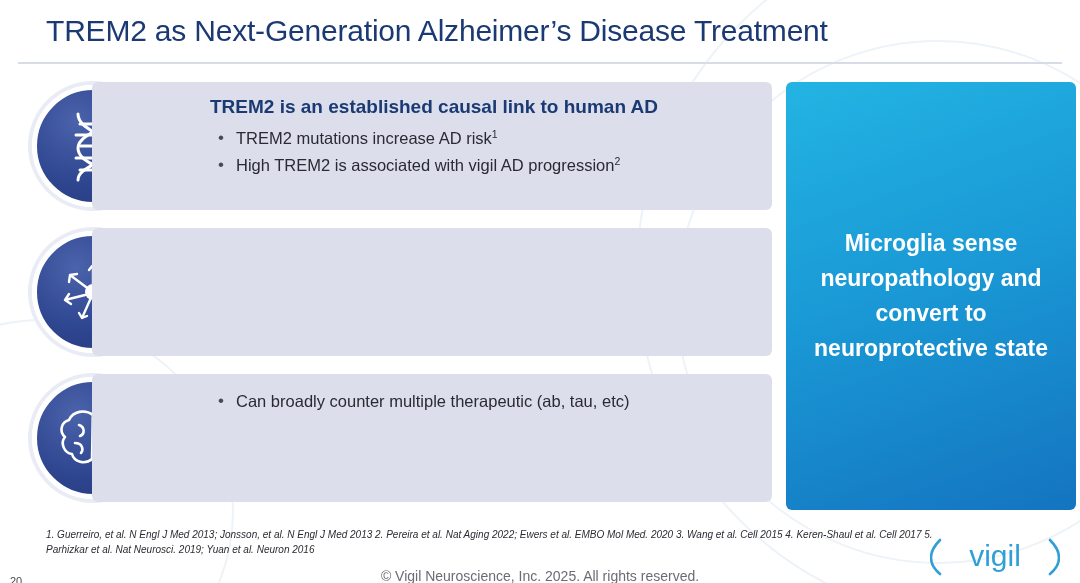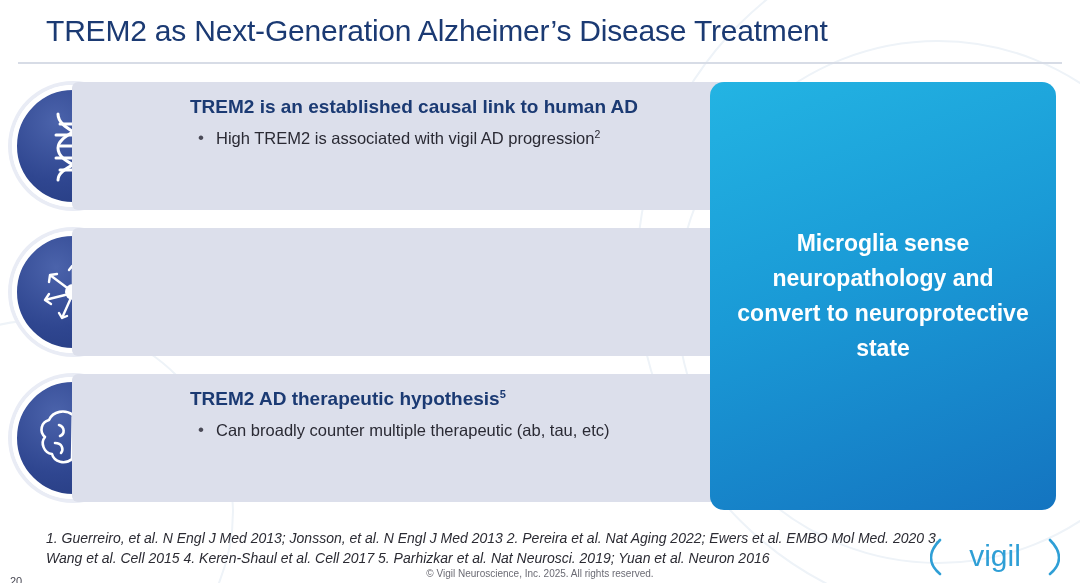--- a/index.html
+++ b/index.html
@@ -41,21 +41,21 @@
     position: absolute;
     left: 18px;
     top: 62px;
     width: 1044px;
     height: 2px;
     background: #d7dce6;
   }
 
   .content {
     position: absolute;
-    left: 12px;
+    left: 32px;
     top: 82px;
     width: 1044px;
     height: 440px;
   }
 
   
   .rows {
     position: absolute;
     left: 0;
     top: 0;
@@ -128,23 +128,23 @@
     align-items: center;
     justify-content: center;
   }
   .icon-badge svg { display: block; }
 
   
   .blue-panel {
     position: absolute;
     right: 0;
     top: 0;
-    width: 346px;
+    width: 290px;
     height: 428px;
-    border-radius: 14px;
+    border-radius: 6px;
     background: linear-gradient(160deg, #23b4e3 0%, #1a9ad6 45%, #1474c0 100%);
     display: flex;
     align-items: center;
     justify-content: center;
     padding: 26px 18px;
     box-sizing: border-box;
   }
   .blue-panel-text {
     color: #ffffff;
     font-size: 23px;
@@ -152,40 +152,40 @@
     text-align: center;
     line-height: 1.52;
   }
 
   
   .footnotes {
     position: absolute;
     left: 46px;
     top: 528px;
     width: 920px;
-    font-size: 14px;
+    font-size: 10px;
     font-style: italic;
     color: #2b2b33;
     line-height: 1.45;
   }
   .page-number {
     position: absolute;
     left: 10px;
     top: 551px;
     font-size: 11px;
     color: #4a4a55;
     margin-top: 24px;
   }
   .copyright {
     position: absolute;
     left: 0;
     right: 0;
     top: 568px;
     text-align: center;
-    font-size: 10px;
+    font-size: 14px;
     color: #6b6b74;
   }
   .logo {
     position: absolute;
     right: 20px;
     top: 534px;
     width: 130px;
     height: 44px;
     color: #2f9fd6;
   }
@@ -214,20 +214,21 @@
           <line x1="22" y1="38" x2="48" y2="38"></line>
           <line x1="18" y1="50" x2="52" y2="50"></line>
           <line x1="22" y1="62" x2="48" y2="62"></line>
         </svg>
       </div>
       <div class="row-panel">
         <div class="row-heading">
           <span>TREM2 is an established causal link to human AD</span><sup></sup>
         </div>
         <ul class="bullets">
+          <li><span>TREM2 mutations increase AD risk</span><sup>1</sup></li>
           <li><span>High TREM2 is associated with vigil AD progression</span><sup>2</sup></li>
         </ul>
       </div>
     </div>
 
     <div class="row">
       <div class="icon-badge">
         <svg width="74" height="74" viewBox="0 0 74 74" fill="none" stroke="#ffffff" stroke-width="2.4" stroke-linecap="round">
           <circle cx="37" cy="37" r="8" fill="#ffffff" stroke="none"></circle>
           <path d="M37 29 L37 10 M33 15 L37 10 L42 16"></path>
@@ -252,23 +253,20 @@
           <path d="M38 12 C30 6, 18 8, 14 17 C6 19, 4 29, 10 34 C5 40, 9 50, 17 51 C19 59, 30 62, 37 56 L38 12 Z"></path>
           <path d="M38 12 C46 6, 58 8, 62 17 C70 19, 72 29, 66 34 C71 40, 67 50, 59 51 C57 59, 46 62, 39 56"></path>
           <path d="M38 14 L38 58"></path>
           <path d="M24 22 C30 24, 30 31, 25 33"></path>
           <path d="M20 40 C27 40, 29 46, 26 50"></path>
           <path d="M52 22 C46 24, 46 31, 51 33"></path>
           <path d="M56 40 C49 40, 47 46, 50 50"></path>
         </svg>
       </div>
       <div class="row-panel">
-        <div class="row-heading">
-          <span>TREM2 AD therapeutic hypothesis</span><sup>5</sup>
-        </div>
         <ul class="bullets">
           <li><span>Can broadly counter multiple therapeutic (ab, tau, etc)</span><sup></sup></li>
         </ul>
       </div>
     </div>
 
   </div>
 
   <div class="blue-panel">
     <div class="blue-panel-text">Microglia sense neuropathology and convert to neuroprotective state</div>

